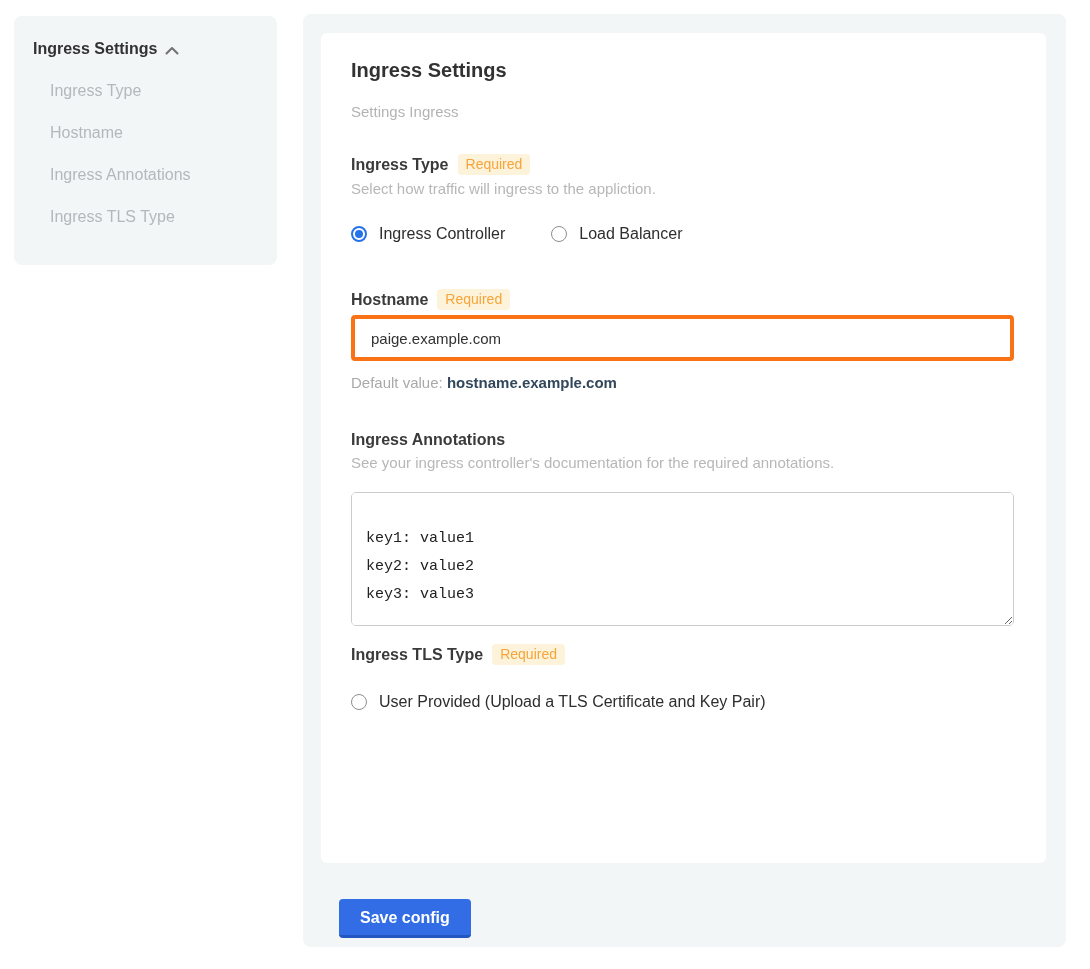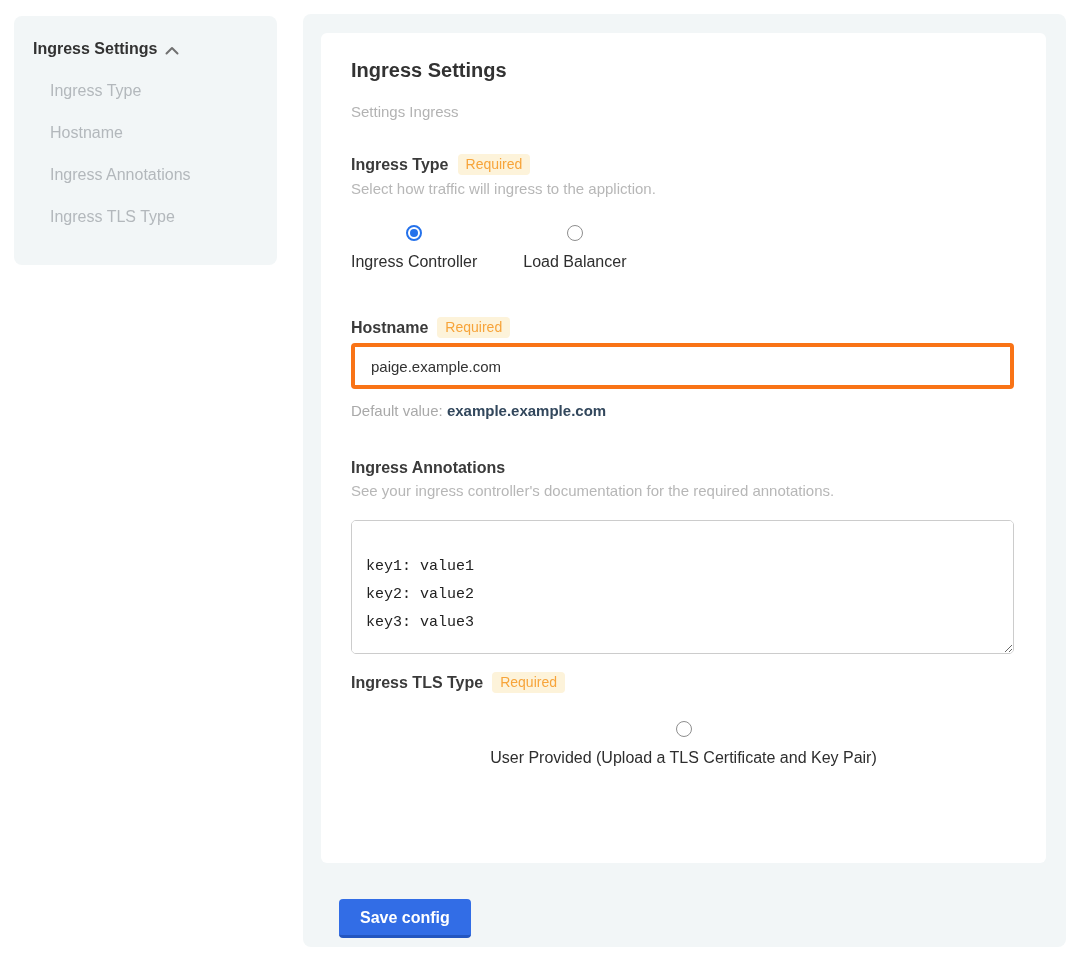--- a/index.html
+++ b/index.html
@@ -45,21 +45,21 @@
   .group-label { font-size: 16px; font-weight: 600; color: #3a3a3a; }
   .required-badge {
     margin-left: 9px; padding: 3px 8px 4px;
     background: #fdf3da; color: #f7a43a;
     font-size: 14px; border-radius: 4px; line-height: 1;
   }
   .help-text { font-size: 15px; color: #b7b7b7; }
 
   
   .radio-row { display: flex; align-items: center; gap: 46px; }
-  .radio-option { display: flex; align-items: center; gap: 12px; cursor: pointer; flex-direction: column; }
+  .radio-option { display: flex; align-items: center; gap: 12px; cursor: pointer; }
   .radio-dot {
     width: 16px; height: 16px; border-radius: 50%;
     border: 1px solid #8e8e8e; background: #fff;
     display: inline-flex; align-items: center; justify-content: center;
     flex: 0 0 16px;
   }
   .radio-dot[data-selected="true"] { border: 2px solid #2572eb; }
   .radio-dot[data-selected="true"]::after {
     content: ""; width: 8px; height: 8px; border-radius: 50%; background: #2572eb;
   }
@@ -149,21 +149,21 @@
       </div>
 
       <div class="spacer-lg"></div>
 
       <div>
         <div class="label-row">
           <span class="group-label">Hostname</span>
           <span class="required-badge">Required</span>
         </div>
         <input class="text-input" type="text" value="paige.example.com" style="">
-        <p class="default-line"><span>Default value: </span><b>example.example.com</b></p>
+        <p class="default-line"><span>Default value: </span><b>hostname.example.com</b></p>
       </div>
 
       <div class="spacer-md"></div>
 
       <div>
         <div class="label-row">
           <span class="group-label">Ingress Annotations</span>
         </div>
         <p class="help-text mb-help-input">See your ingress controller's documentation for the required annotations.</p>
         <textarea class="annotations-textarea" spellcheck="false" style="">key1: value1

